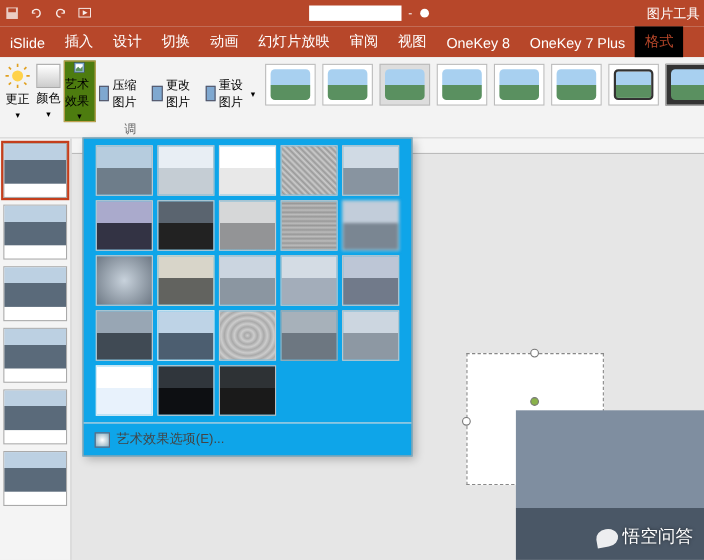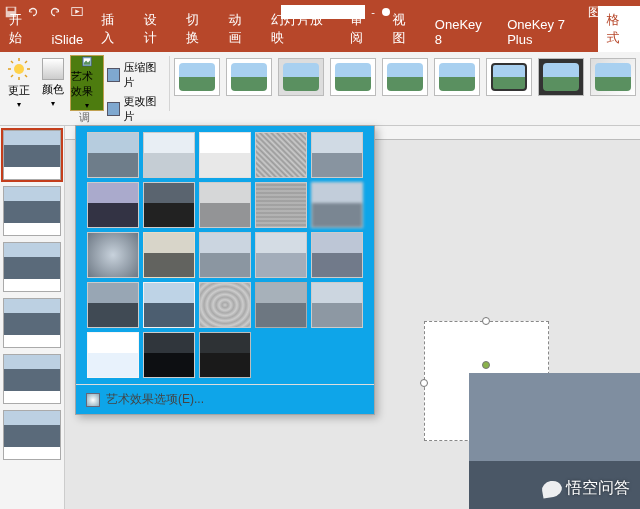--- a/index.html
+++ b/index.html
@@ -7,30 +7,30 @@
   
   .titlebar { background: #b7472a; height: 24px; display: flex; align-items: center; padding: 0 4px; color: #fff; }
   .qat { display: flex; gap: 8px; align-items: center; }
   .qat .micon { width: 14px; height: 14px; opacity: 0.9; }
   .title-center { flex: 1; text-align: center; font-size: 11px; display:flex; align-items:center; justify-content:center; gap:6px;}
   .title-input { width: 84px; height: 14px; background: #fff; }
   .title-right { font-size: 12px; }
   
   .tabbar { background: #b7472a; height: 28px; display: flex; align-items: flex-end; color: #fff; font-size: 13px; }
   .tab { padding: 5px 9px; cursor: pointer; }
-  .tab.active { background: #ffffff; color: #b7472a; }
+  .tab.active { background: #000000; color: #b7472a; }
   
   .ribbon { background: #f3f3f3; border-bottom: 1px solid #c8c8c8; display: flex; height: 74px; }
   .group { display: flex; flex-direction: column; align-items: center; padding: 3px 2px 0; position: relative; }
   .groupsep { width: 1px; background: #d4d4d4; margin: 4px 0 14px; }
   .groupname { position: absolute; bottom: 0; font-size: 11px; color: #666; text-align:center; width:100%;}
   .bigbtn { display: flex; flex-direction: column; align-items: center; justify-content: center; width: 40px; height: 56px; cursor: pointer; font-size: 11px; gap:2px;}
   .ybox { width:24px; height:24px; }
   .colorbtn { width:22px; height:22px; background:linear-gradient(#fff,#ccc); border:1px solid #aaa; }
-  .stackbtn { display:flex; flex-direction:column; gap:2px; padding-top:4px; font-size:11px;font-family:Liberation Serif, serif; }
+  .stackbtn { display:flex; flex-direction:row; gap:2px; padding-top:4px; font-size:11px;font-family:Liberation Serif, serif; }
   .stackbtn div { display:flex; align-items:center; gap:3px; cursor:pointer; padding:1px 3px;}
   .sicon { width:14px; height:14px; background:#7fa8d0; border:1px solid #556;}
   
   .styles-row { display:flex; gap:6px; padding:6px 4px 0; align-items:flex-start; }
   .stylethumb { width:46px; height:38px; background:#fff; border:1px solid #bbb; display:flex; align-items:center; justify-content:center; position:relative; cursor:pointer;}
   .stylethumb .inner{ width:36px; height:28px; background:linear-gradient(#a8d0f0 50%, #5a9060 50%); border-radius:4px;}
   .stylethumb.f2 .inner{ border:2px solid #333;}
   .stylethumb.f4 { background:#333;}
   .stylethumb.f5 { background:linear-gradient(135deg,#ddd,#fff);}
   
@@ -109,21 +109,20 @@
     <div class="title-input"></div>
     <span>-</span>
     <svg width="10" height="10">
         <circle cx="5" cy="5" r="4" fill="#fff"></circle>
       </svg>
   </div>
   <div class="title-right">图片工具</div>
 </div>
 
 <div class="tabbar">
-  <div class="tab">开始</div>
   <div class="tab">iSlide</div>
   <div class="tab">插入</div>
   <div class="tab">设计</div>
   <div class="tab">切换</div>
   <div class="tab">动画</div>
   <div class="tab">幻灯片放映</div>
   <div class="tab">审阅</div>
   <div class="tab">视图</div>
   <div class="tab">OneKey 8</div>
   <div class="tab">OneKey 7 Plus</div>

